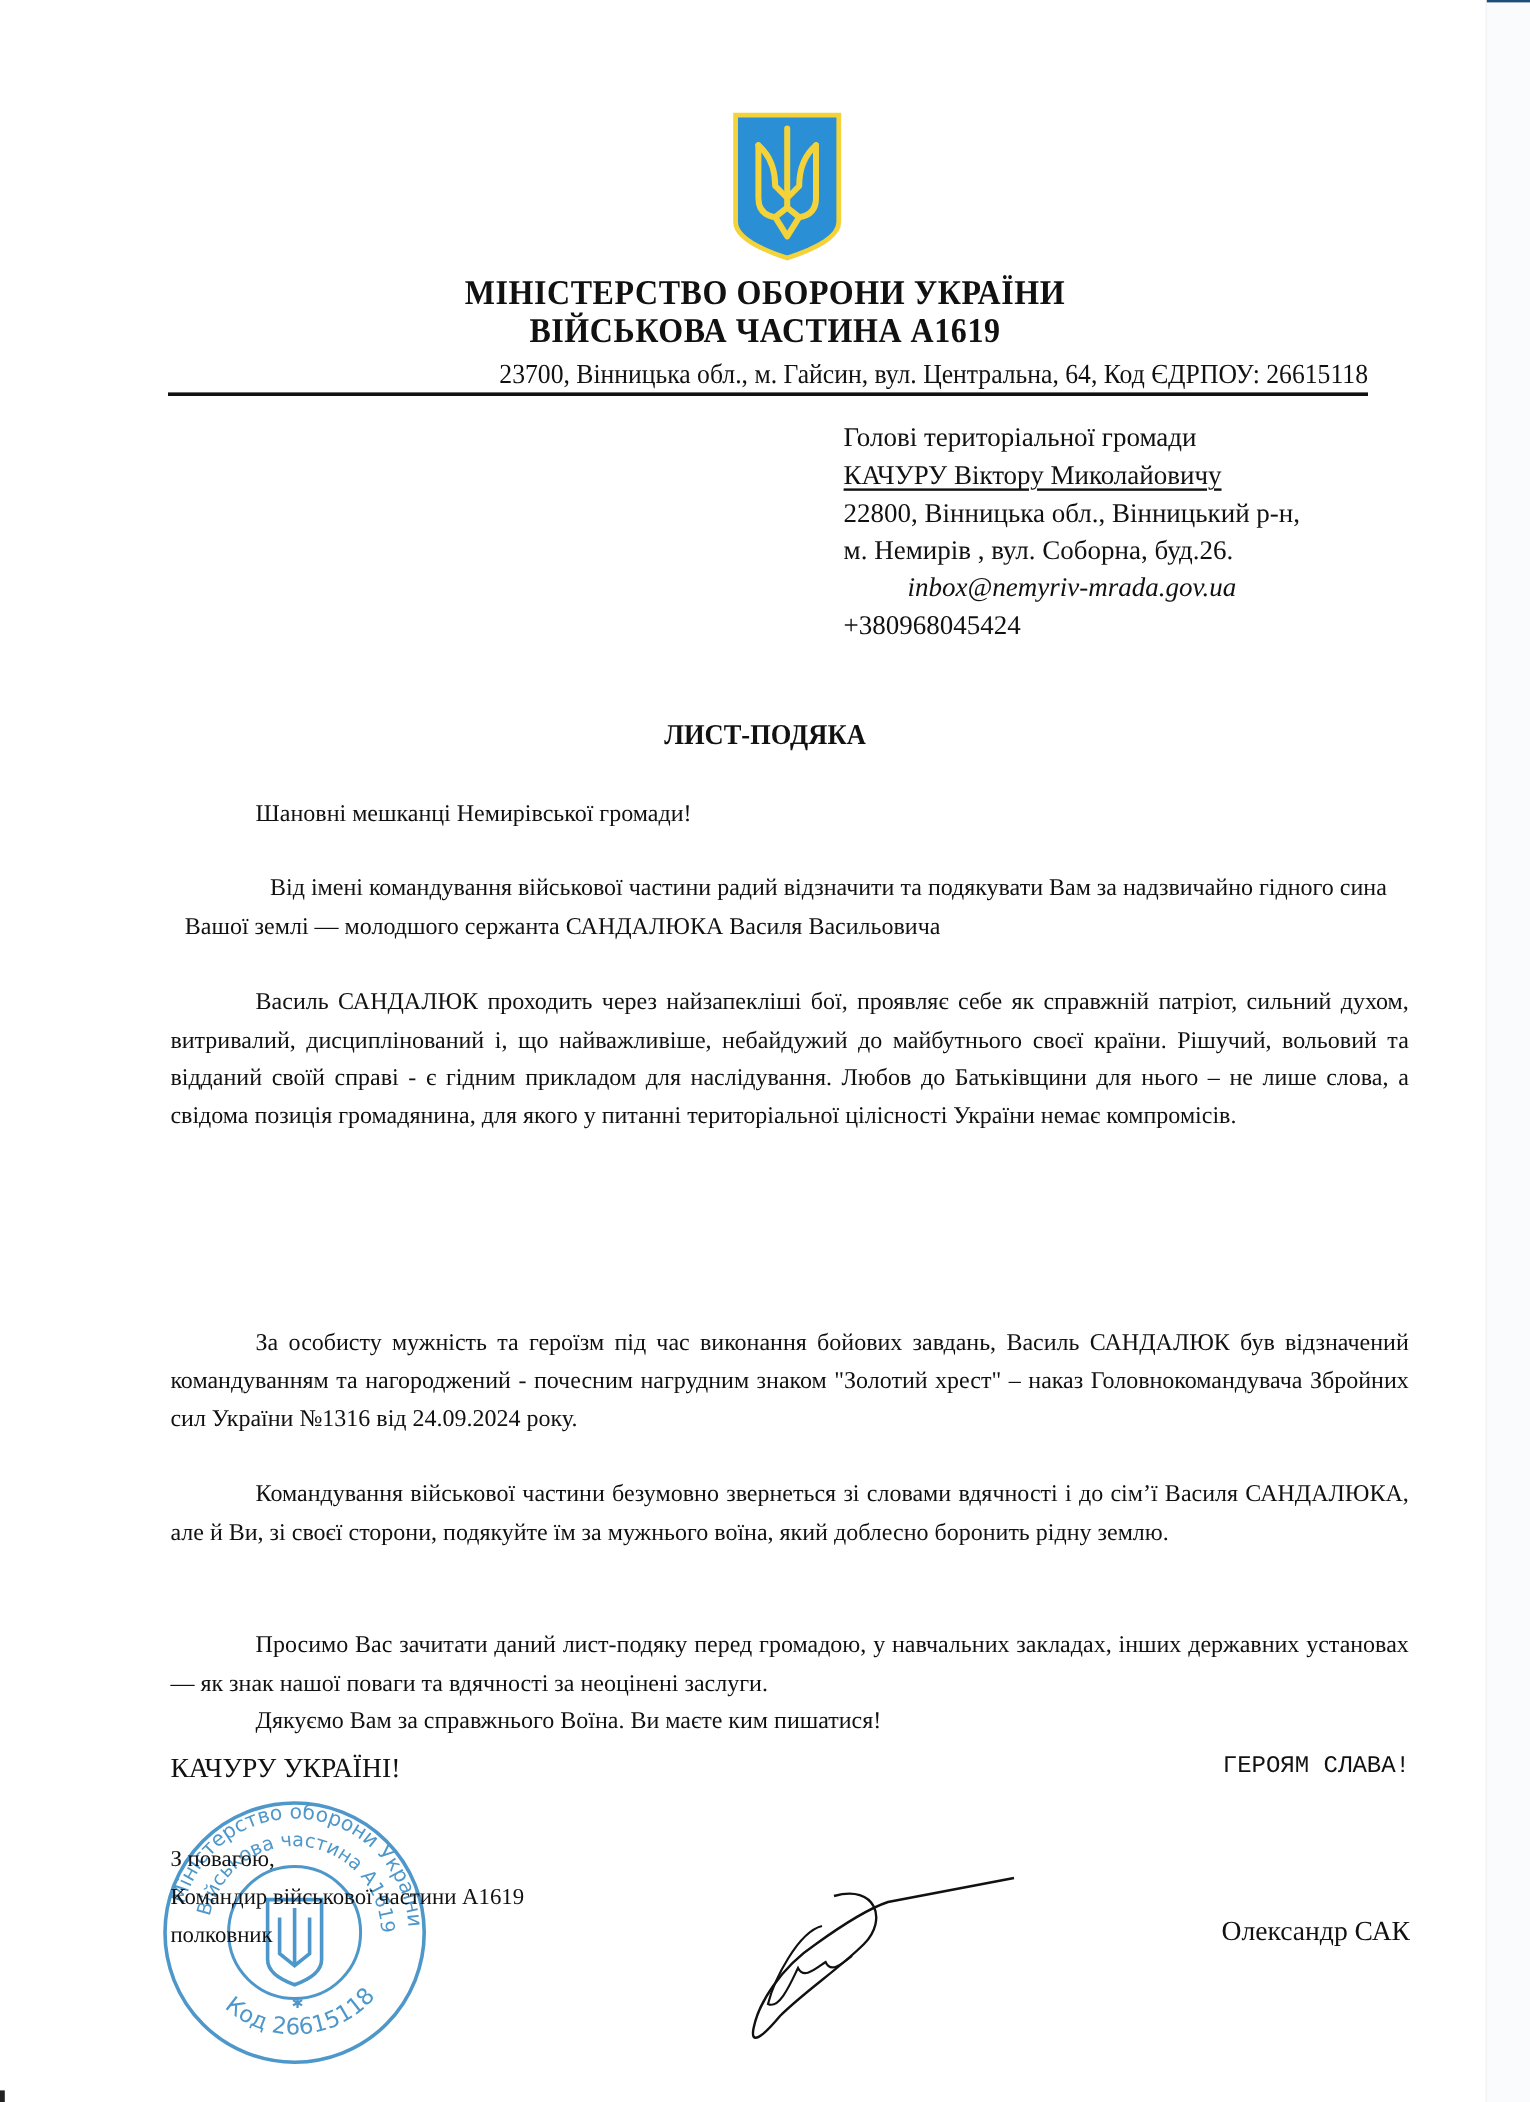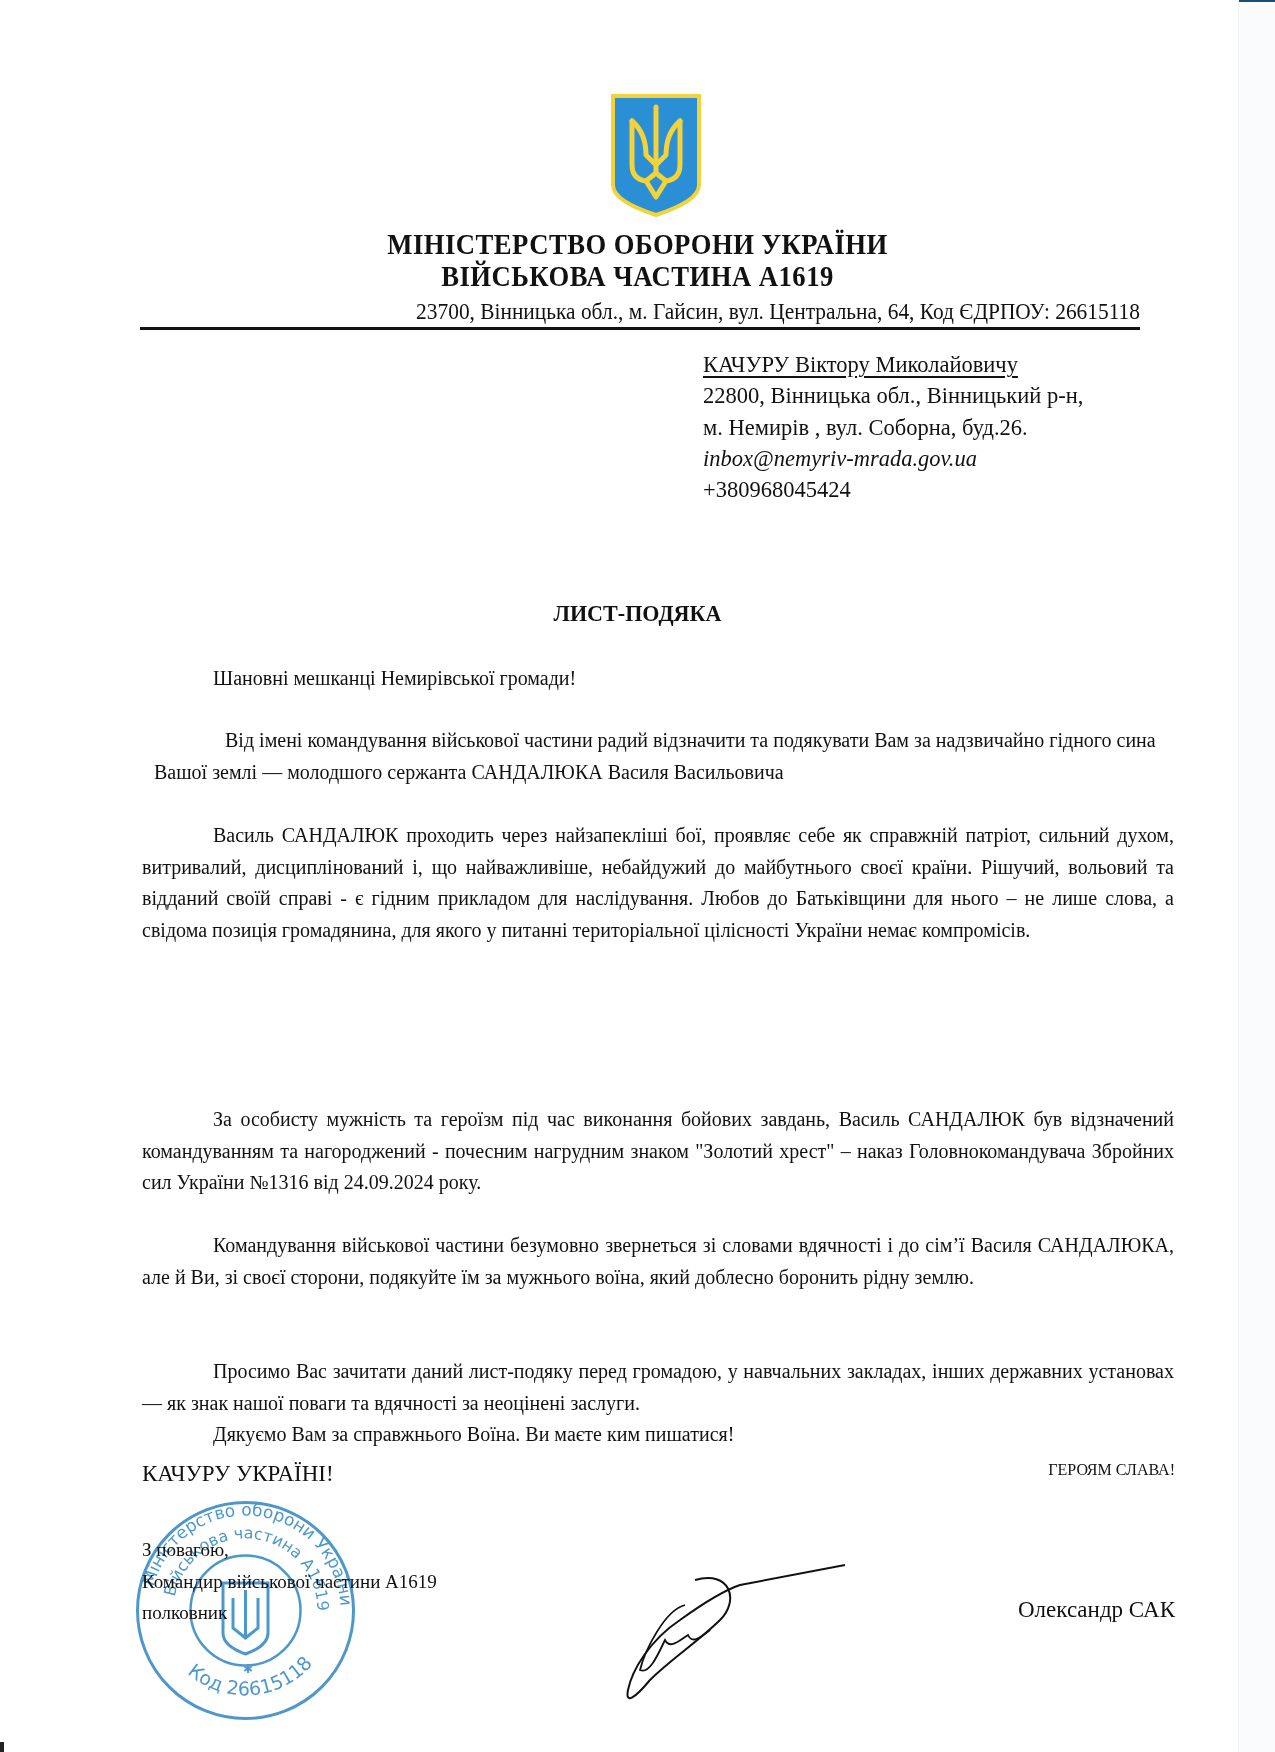--- a/index.html
+++ b/index.html
@@ -14,36 +14,36 @@
 
   .head1, .head2 { position:absolute; left:0; width:1275px; text-align:center; font-weight:bold;
                    font-family:"Liberation Serif", serif; letter-spacing:0.5px; transform:scaleX(0.92); transform-origin:center; }
   .head1 { top:228px; font-size:29px; }
   .head2 { top:260px; font-size:29px; }
   .addr { position:absolute; left:140px; width:1000px; top:299px; text-align:right; font-size:23px; transform:scaleX(0.93); transform-origin:right; }
   .rule { position:absolute; left:140px; top:327px; width:1000px; height:3px; background:#111; }
 
   .recip { position:absolute; left:703px; top:349px; font-size:22.5px; line-height:31.3px; }
   .recip .u { text-decoration:underline; text-underline-offset:4px; }
-  .recip .i { font-style:italic; }
+  .recip .i { font-style:italic;text-align:center; }
 
   .title { position:absolute; left:0; width:1275px; top:600px; text-align:center; font-weight:bold; font-size:24px; transform:scaleX(0.92); }
 
   .body { position:absolute; left:142px; width:1032px; font-size:20px; line-height:31.5px; text-align:justify; }
   .body p { margin:0; text-indent:71px; }
   .greet { top:663px; }
   .p1 { top:725px;margin-left:12px; }
   .p2 { top:820px;font-family:Liberation Serif, serif; }
   .p3 { top:1009px; }
   .p4 { top:1104px; }
   .p5 { top:1230px; }
   .p6 { top:1356px; }
 
   .slava { position:absolute; left:142px; top:1461px; font-size:23px; }
-  .heroes { position:absolute; right:98px; top:1461px; font-size:16px; }
+  .heroes { position:absolute; right:98px; top:1461px; font-size:20px;font-family:Liberation Mono, monospace; }
   .regards { position:absolute; left:142px; top:1534px; font-size:19px; line-height:31.5px; }
   .name { position:absolute; right:98px; top:1597px; font-size:23px; }
 
   .stamp { position:absolute; left:133px; top:1498px; width:225px; height:225px; opacity:0.85; }
   .signature { position:absolute; left:610px; top:1540px; width:240px; height:180px; }
 </style>
 </head>
 <body>
 
 <div class="page">
@@ -60,20 +60,21 @@
       <path d="M36,88 L46,104 L56,88"></path>
     </g>
   </svg>
 
   <div class="head1">МІНІСТЕРСТВО  ОБОРОНИ  УКРАЇНИ</div>
   <div class="head2">ВІЙСЬКОВА  ЧАСТИНА А1619</div>
   <div class="addr">23700, Вінницька обл., м. Гайсин, вул. Центральна, 64, Код ЄДРПОУ: 26615118</div>
   <div class="rule"></div>
 
   <div class="recip">
+    <div>Голові територіальної громади</div>
     <div class="u">КАЧУРУ Віктору Миколайовичу</div>
     <div>22800, Вінницька обл., Вінницький р-н,</div>
     <div>м. Немирів , вул. Соборна, буд.26.</div>
     <div class="i">inbox@nemyriv-mrada.gov.ua</div>
     <div>+380968045424</div>
   </div>
 
   <div class="title">ЛИСТ-ПОДЯКА</div>
 
   <div class="body greet">

